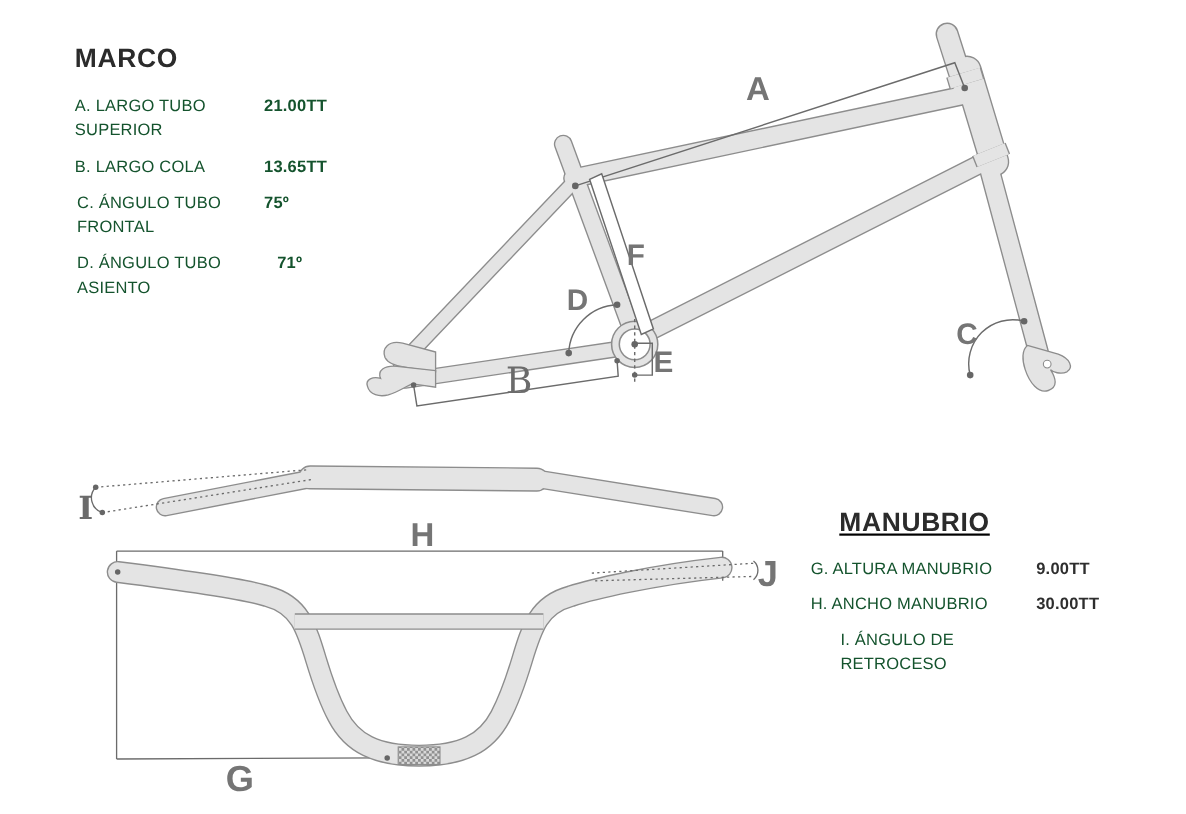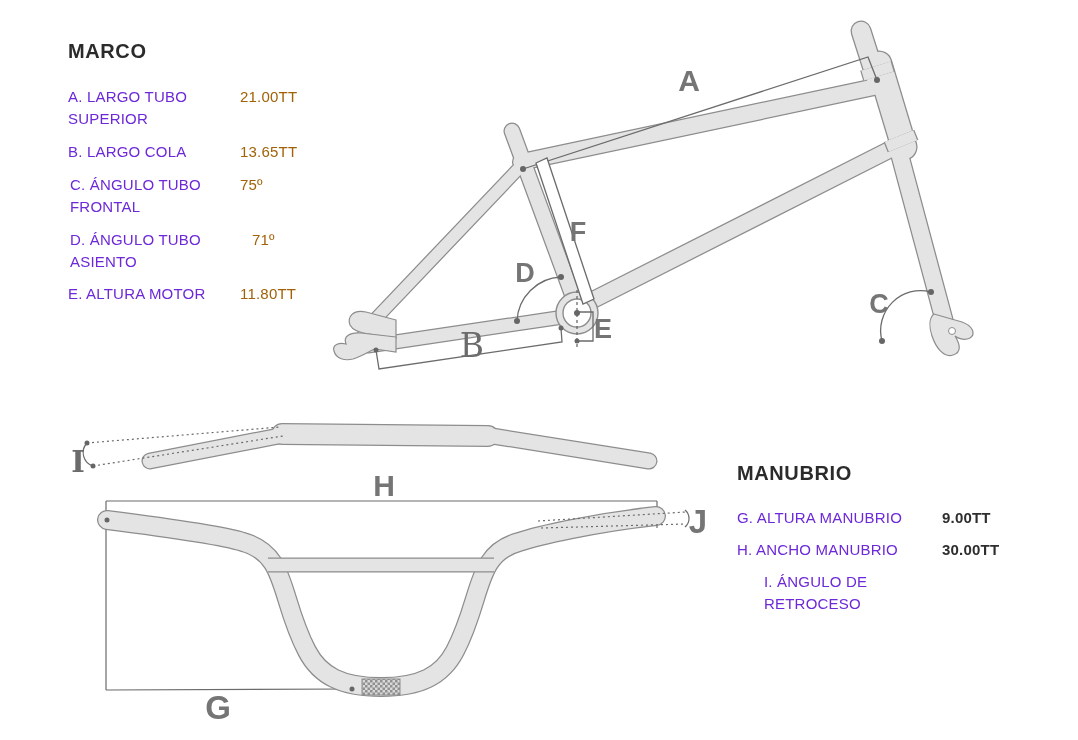--- a/index.html
+++ b/index.html
@@ -3,25 +3,25 @@
 <meta charset="utf-8">
 <style>
   html,body { margin:0; padding:0; background:#fff; }
   #canvas {
     position:relative; width:1078px; height:740px; background:#ffffff;
     font-family:"Liberation Sans", sans-serif; overflow:hidden;
   }
   svg { position:absolute; left:0; top:0; }
   .panel { position:absolute; }
   .panel-title {
-    font-size:20px; font-weight:800; color:#2b2b2b; letter-spacing:0.6px;
+    font-size:24px; font-weight:800; color:#2b2b2b; letter-spacing:0.6px;
   }
   .spec-row { position:absolute; width:320px; font-size:15px; line-height:22px; letter-spacing:0.2px; }
-  .spec-label { white-space:pre-line; color:#6d28d9; }
-  .frame-row .spec-value { position:absolute; left:172px; top:0; font-weight:400; color:#a16207; }
+  .spec-label { white-space:pre-line; color:#14532d; }
+  .frame-row .spec-value { position:absolute; left:172px; top:0; font-weight:700; color:#14532d; }
   .bar-row  .spec-value { position:absolute; left:166px; top:0; font-weight:700; color:#2e2e2e;margin-left:39px; }
   .dim-letter { font-family:"Liberation Sans", sans-serif; font-weight:700; fill:#757575; }
   .dim-letter-serif { font-family:"DejaVu Serif","Liberation Serif",serif; fill:#6b6b6b; }
 </style>
 </head>
 <body>
 
 <div id="canvas">
 
   <svg width="1078" height="740" viewBox="0 0 1078 740">
@@ -163,26 +163,22 @@
   <div class="spec-row frame-row" style="left:70px; top:174px;">
     <div class="spec-label">C. ÁNGULO TUBO
 FRONTAL</div>
     <div class="spec-value" style="left:170px;">75º</div>
   </div>
   <div class="spec-row frame-row" style="left:70px; top:229px;">
     <div class="spec-label">D. ÁNGULO TUBO
 ASIENTO</div>
     <div class="spec-value" style="left:182px;">71º</div>
   </div>
-  <div class="spec-row frame-row" style="left:68px; top:283px;">
-    <div class="spec-label">E. ALTURA MOTOR</div>
-    <div class="spec-value">11.80TT</div>
-  </div>
 
-  <div class="panel" style="left:737px; top:462px;">
+  <div class="panel" style="left:763px; top:462px;text-decoration:underline;">
     <div class="panel-title">MANUBRIO</div>
   </div>
   <div class="spec-row bar-row" style="left:737px; top:507px;">
     <div class="spec-label">G. ALTURA MANUBRIO</div>
     <div class="spec-value">9.00TT</div>
   </div>
   <div class="spec-row bar-row" style="left:737px; top:539px;">
     <div class="spec-label">H. ANCHO MANUBRIO</div>
     <div class="spec-value">30.00TT</div>
   </div>

